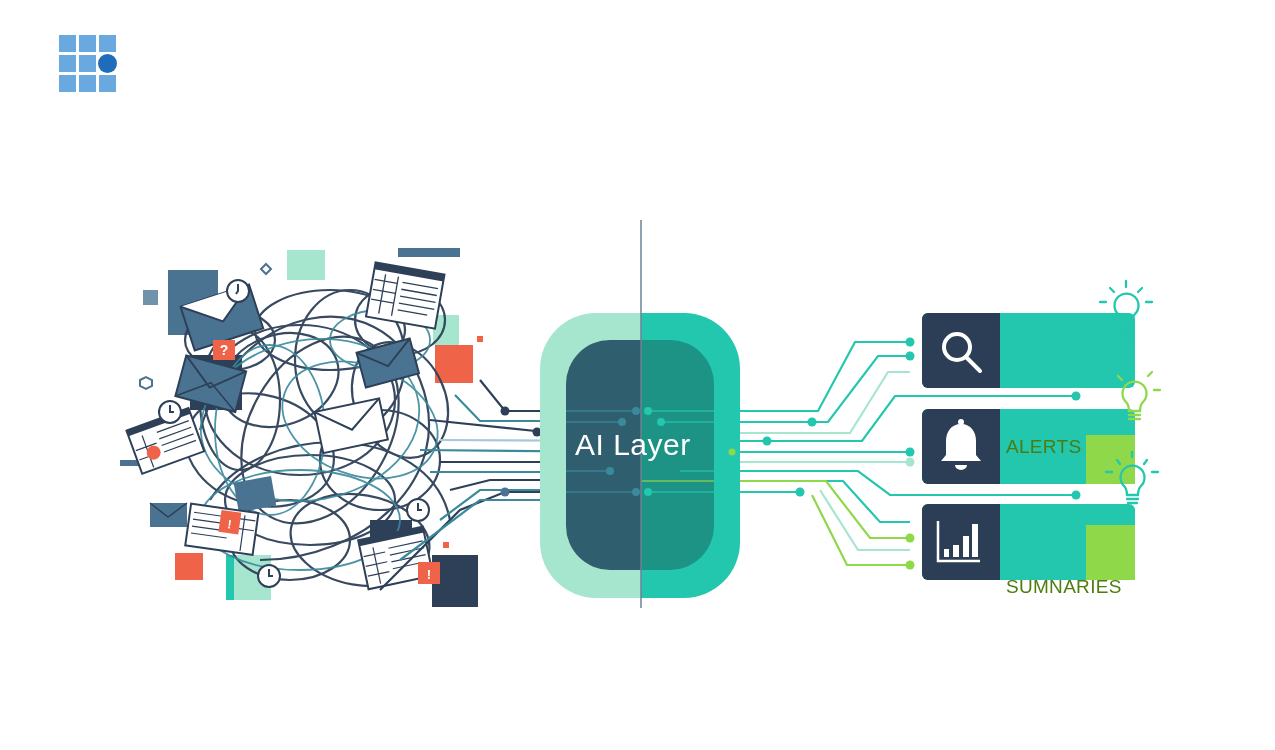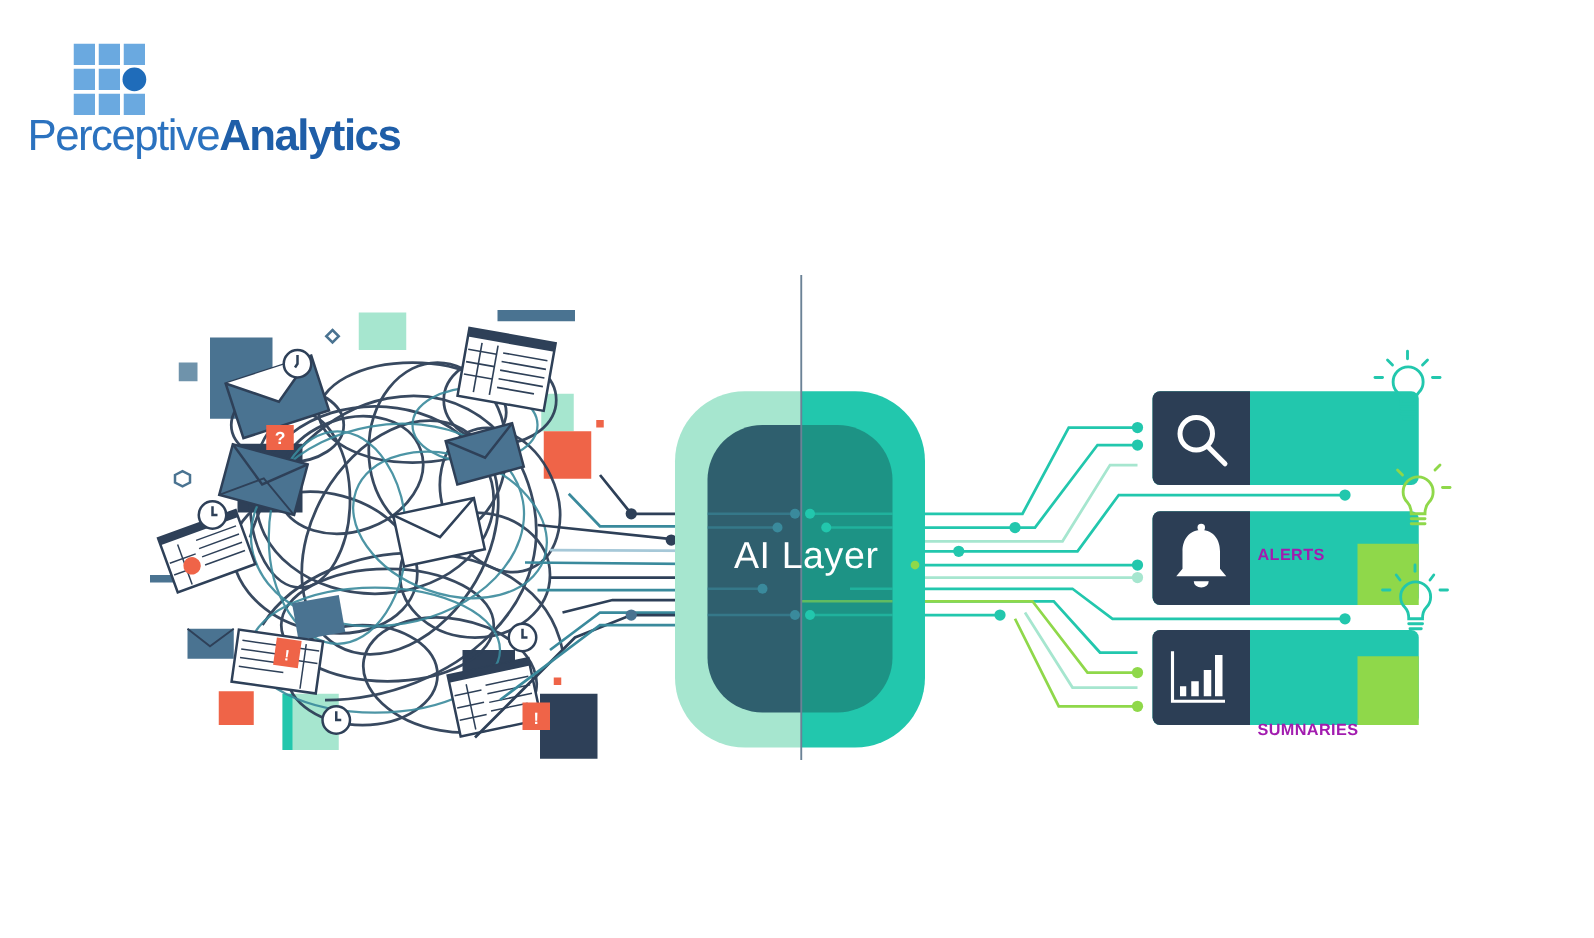--- a/index.html
+++ b/index.html
@@ -5,40 +5,37 @@
   html, body { margin:0; padding:0; background:#ffffff; }
   body { width:1275px; height:750px; position:relative; overflow:hidden; font-family:"Liberation Sans", sans-serif; }
   .logo { position:absolute; left:22px; top:35px; width:300px; height:100px; }
   .logo-grid { position:absolute; left:37px; top:0; width:60px; height:60px; }
   .logo-grid .sq { position:absolute; width:17px; height:17px; background:#6aa9e0; }
   .logo-grid .dot { position:absolute; width:19px; height:19px; border-radius:50%; background:#1f6cba; }
   .logo-text { position:absolute; left:0; top:54px; white-space:nowrap; font-size:35px; letter-spacing:-1.2px; line-height:40px; }
   .logo-text .light { color:#2b72bf; font-weight:normal; }
   .logo-text .bold { color:#1f5ea8; font-weight:bold; }
   svg.diagram { position:absolute; left:0; top:0; }
-  .ai-label { position:absolute; left:575px; top:428px; width:140px; text-align:center; color:#ffffff; font-size:30px; font-weight:normal; letter-spacing:0.5px; }
-  .out-label { position:absolute; color:#a21caf; font-weight:bold; font-size:13px; letter-spacing:0.3px; }
+  .ai-label { position:absolute; left:575px; top:428px; width:140px; text-align:left; color:#ffffff; font-size:30px; font-weight:normal; letter-spacing:0.5px; }
+  .out-label { position:absolute; color:#4d7c0f; font-weight:normal; font-size:19px; letter-spacing:0.3px; }
 </style>
 </head>
 <body>
 
 <div class="logo">
   <div class="logo-grid">
     <div class="sq" style="left:0;top:0"></div>
     <div class="sq" style="left:20px;top:0"></div>
     <div class="sq" style="left:40px;top:0"></div>
     <div class="sq" style="left:0;top:20px"></div>
     <div class="sq" style="left:20px;top:20px"></div>
     <div class="dot" style="left:39px;top:19px"></div>
     <div class="sq" style="left:0;top:40px"></div>
     <div class="sq" style="left:20px;top:40px"></div>
     <div class="sq" style="left:40px;top:40px"></div>
-  </div>
-  <div class="logo-text">
-    <span class="light">Perceptive</span><span class="bold">Analytics</span>
   </div>
 </div>
 
 <svg class="diagram" width="1275" height="750" viewBox="0 0 1275 750">
 
   <g>
 
     <rect x="168" y="270" width="50" height="65" fill="#4a7391"></rect>
     <rect x="143" y="290" width="15" height="15" fill="#6f93ab"></rect>
     <rect x="287" y="250" width="38" height="30" fill="#a6e6cf"></rect>

